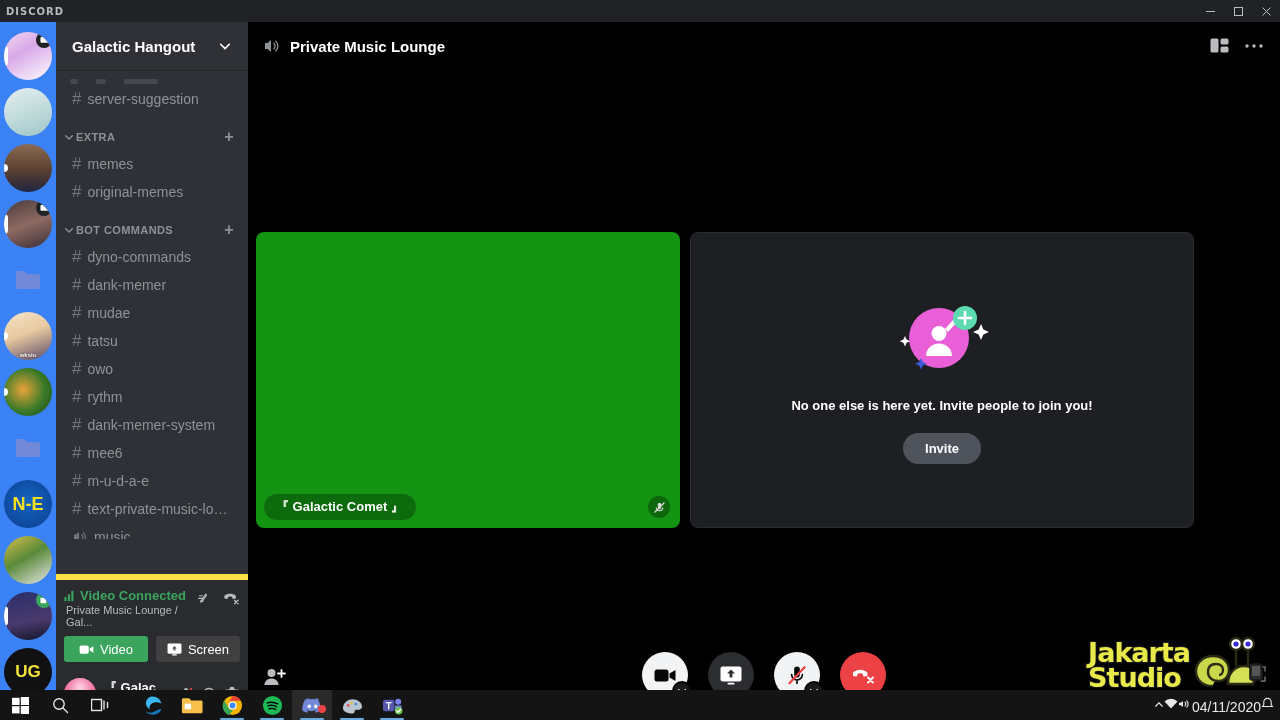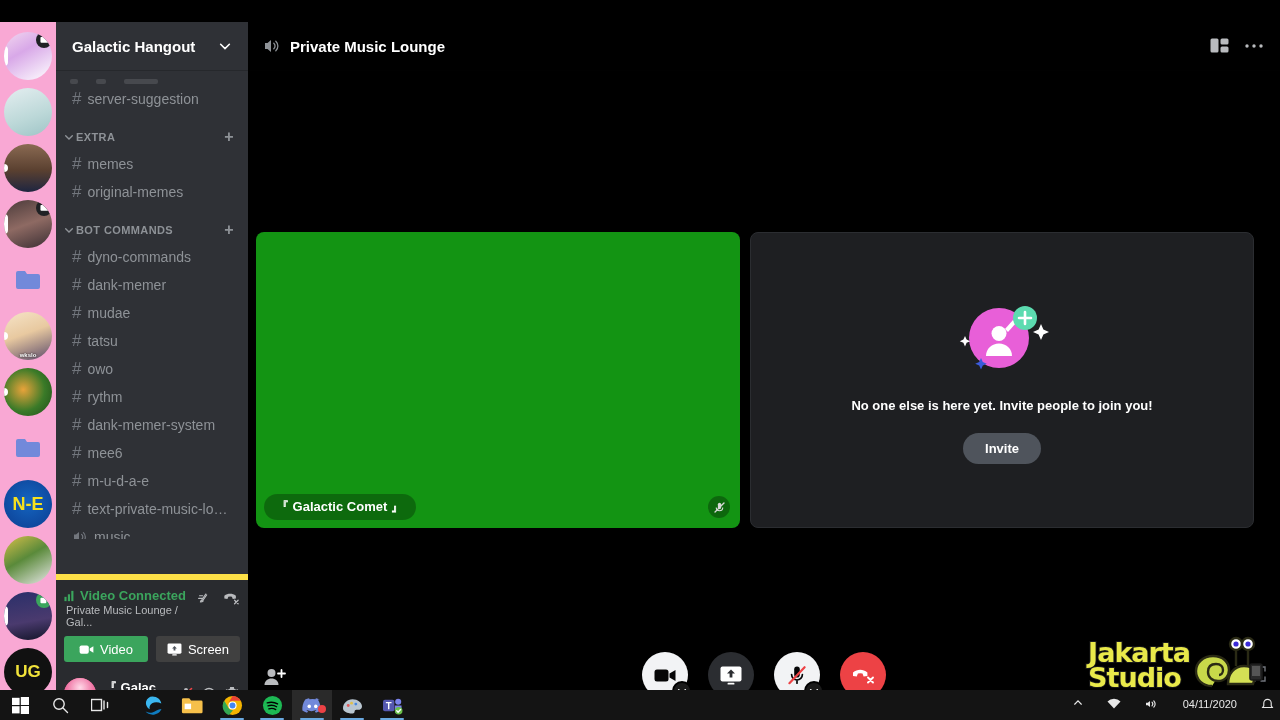--- a/index.html
+++ b/index.html
@@ -21,21 +21,21 @@
   .titlebar-spacer { flex: 1; }
   .winbtn {
     width: 28px; height: 22px; display: flex; align-items: center;
     justify-content: center; color: #b9bbbe;
   }
   .winbtn svg { display: block; }
 
   
   .rail {
     position: absolute; top: 22px; left: 0; width: 56px; height: 698px;
-    background: #f9a8d4; overflow: hidden;
+    background: #3b82f6; overflow: hidden;
   }
   .rail-inner { padding-top: 10px; }
   .server {
     position: relative; width: 48px; height: 48px; margin: 0 4px 8px 4px;
     border-radius: 50%; overflow: hidden; display: flex;
     align-items: center; justify-content: center;
     font-size: 14px; font-weight: bold; color: #fff;
   }
   .server.rounded-sq { border-radius: 16px; }
   .pip {
@@ -159,21 +159,21 @@
   }
   .topbar-title { font-size: 15px; font-weight: bold; }
   .topbar-spacer { flex: 1; }
   .topbar-icons { display: flex; gap: 14px; align-items: center; }
 
   .stage { flex: 1; position: relative; }
   .tiles {
     position: absolute; left: 8px; top: 162px; display: flex; gap: 10px;
   }
   .tile-video {
-    width: 484px; height: 296px; background: #139413;
+    width: 424px; height: 296px; background: #139413;
     border-radius: 8px; position: relative; overflow: hidden;
   }
   .nameplate {
     position: absolute; left: 8px; bottom: 8px; height: 26px;
     background: rgba(0,0,0,.28); border-radius: 13px;
     display: flex; align-items: center; padding: 0 12px;
     color: #fff; font-size: 13px; font-weight: 600; white-space: nowrap;
   }
   .tile-mute {
     position: absolute; right: 10px; bottom: 10px; width: 22px; height: 22px;
@@ -236,30 +236,49 @@
     width: 40px; height: 30px; display: flex; align-items: center;
     justify-content: center; position: relative;
   }
   .tb-item.active { background: #2a2a2a; }
   .tb-underline {
     position: absolute; bottom: 0; left: 8px; width: 24px; height: 2px;
     background: #6aa9e0; border-radius: 1px;
   }
   .tb-spacer { flex: 1; }
   .tray {
-    display: flex; align-items: flex-start; gap: 24px; padding-right: 6px;
-    color: #e8e8e8; font-size: 11px;
+    display: flex; align-items: flex-end; gap: 0; padding-right: 6px;
+    color: #e8e8e8; font-size: 14px;
   }
   .tray-clock { text-align: center; line-height: 12px; }
 </style>
 </head>
 <body>
 
 <div class="app">
 
+  <div class="titlebar">
+    <div class="titlebar-logo">DISCORD</div>
+    <div class="titlebar-spacer"></div>
+    <div class="winbtn">
+      <svg width="11" height="11" viewBox="0 0 11 11">
+          <rect x="1" y="5" width="9" height="1" fill="currentColor"></rect>
+        </svg>
+    </div>
+    <div class="winbtn">
+      <svg width="11" height="11" viewBox="0 0 11 11">
+          <rect x="1.5" y="1.5" width="8" height="8" fill="none" stroke="currentColor" stroke-width="1"></rect>
+        </svg>
+    </div>
+    <div class="winbtn">
+      <svg width="11" height="11" viewBox="0 0 11 11">
+          <path d="M1.5 1.5 L9.5 9.5 M9.5 1.5 L1.5 9.5" stroke="currentColor" stroke-width="1" fill="none"></path>
+        </svg>
+    </div>
+  </div>
 
   <div class="rail">
     <div class="rail-inner">
 
       <div class="server" style="background:linear-gradient(150deg,#f3d8ef 0%,#d8a8e8 40%,#ffffff 100%);">
         <div class="pip lg"></div>
         <div class="badge-screen">
           <svg width="9" height="9" viewBox="0 0 10 10">
               <rect x="0.5" y="1" width="9" height="6.5" rx="1" fill="#fff"></rect>
             </svg>

